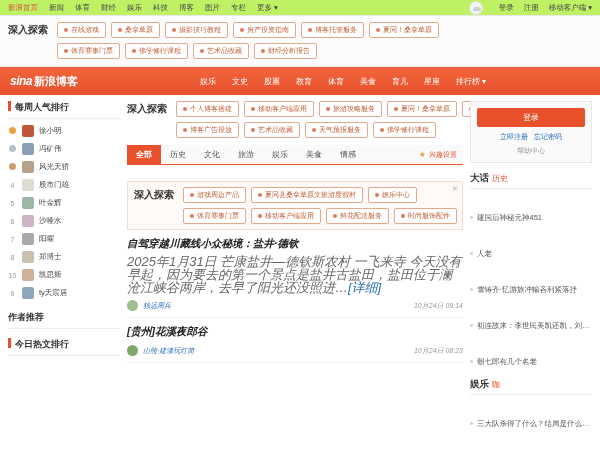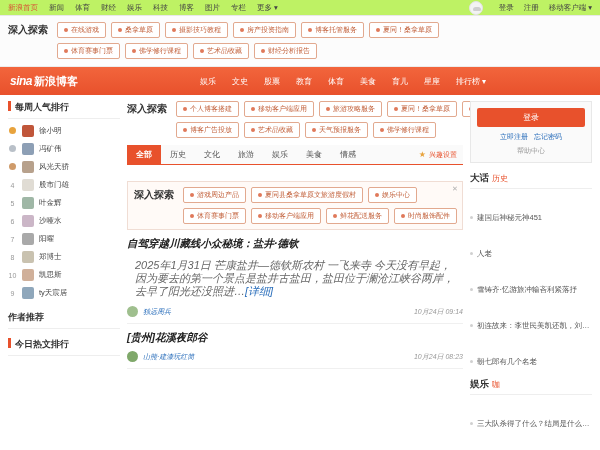--- a/index.html
+++ b/index.html
@@ -158,21 +158,21 @@
   }
   .post {
     border-bottom: 1px solid #f0f0f0;
     padding: 7px 0 6px 0;
     font-style: italic;
   }
   .post h2 {
     margin: 0 0 4px 0; font-size: 10.5px; font-weight: bold; color: #222;
   }
   .post p {
-    margin: 8px; font-size: 11px; line-height: 13px; color: #666;
+    margin: 0; font-size: 13px; line-height: 13px; color: #666;
   }
   .post p .more { color: #2a6ebb; }
   .post-meta {
     display: flex; align-items: center; gap: 5px; margin-top: 6px;
     font-size: 7px; color: #999;
   }
   .post-meta .ava {
     width: 11px; height: 11px; border-radius: 50%; background: #9fbf8e;
   }
   .post-meta .ava.g2 { background: #7fa86a; }

